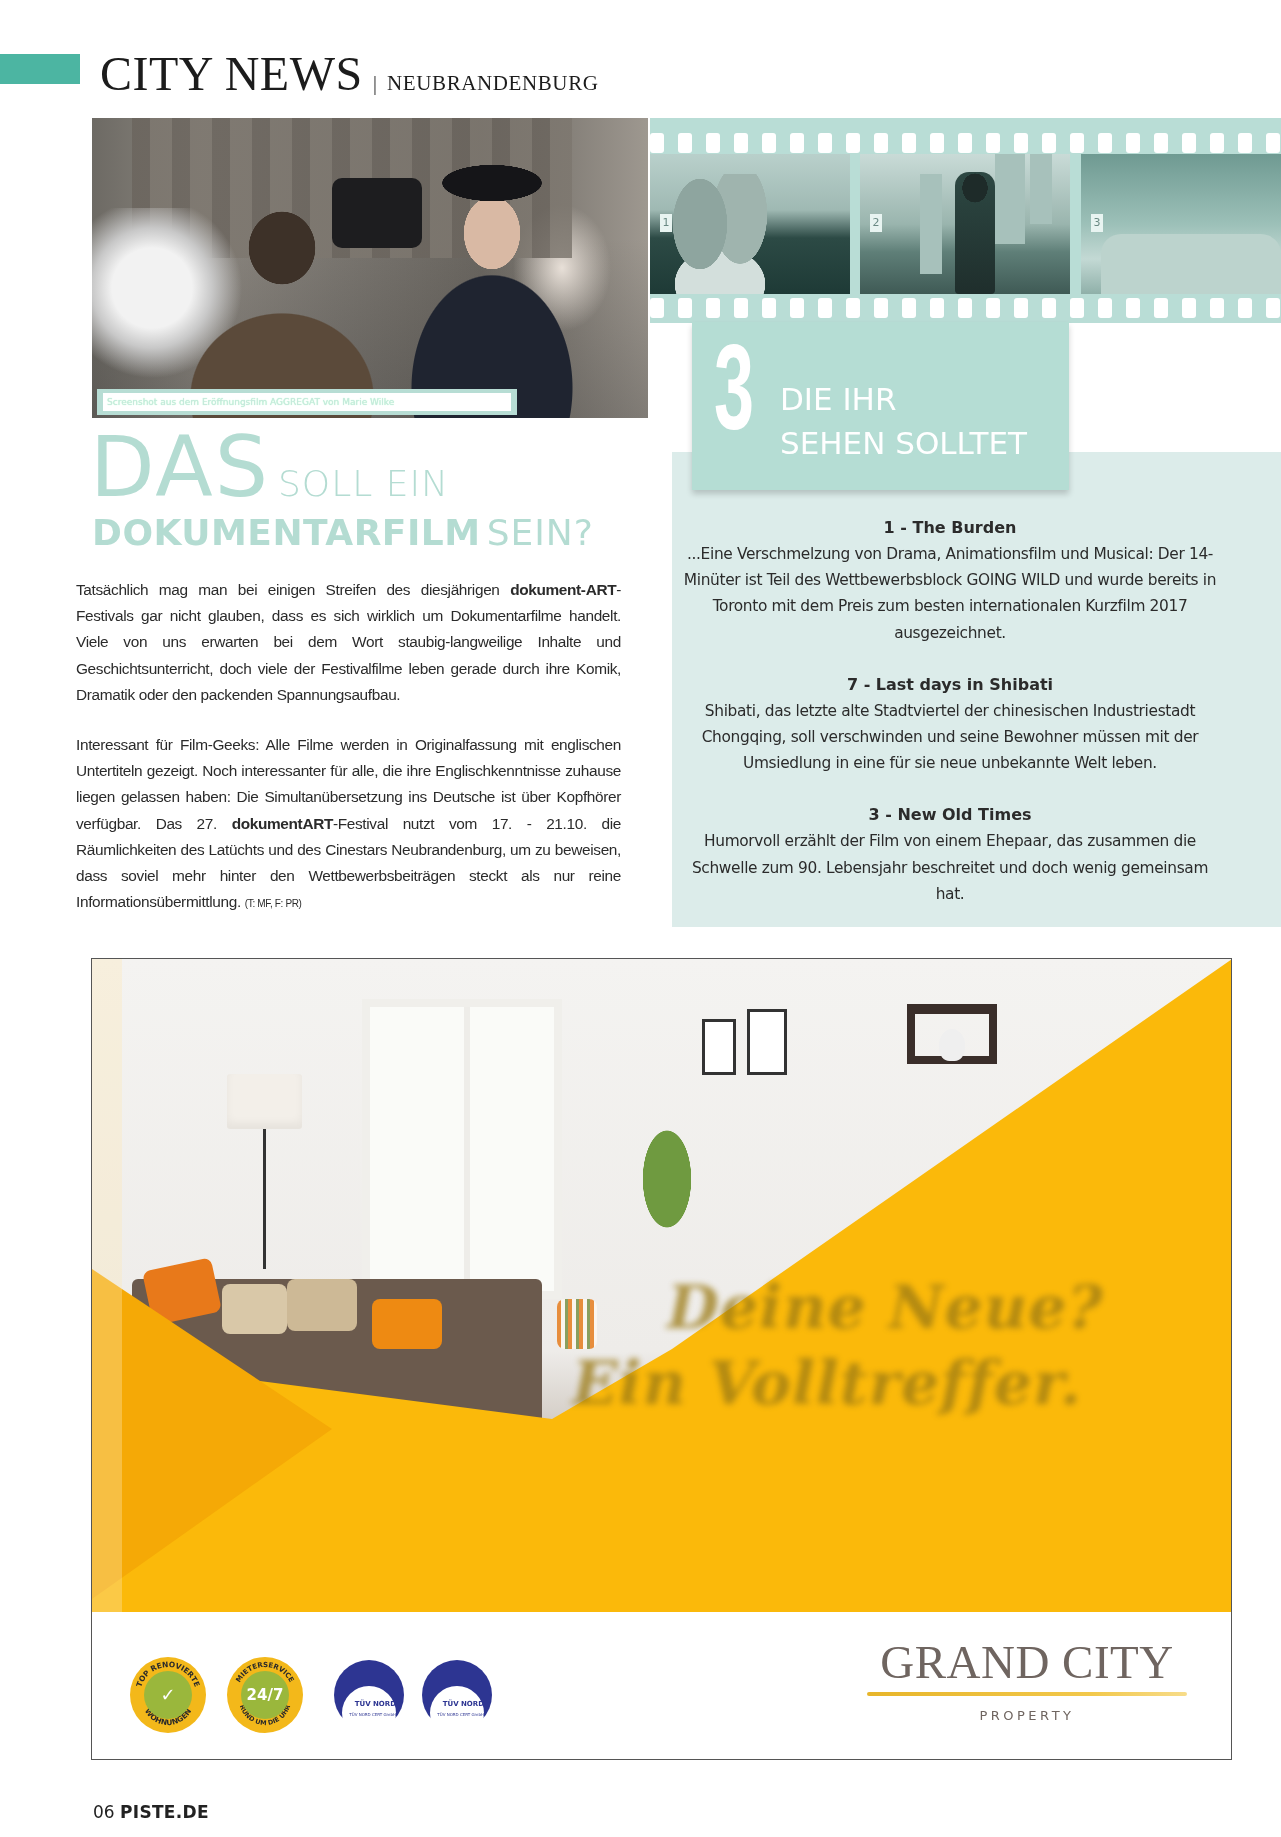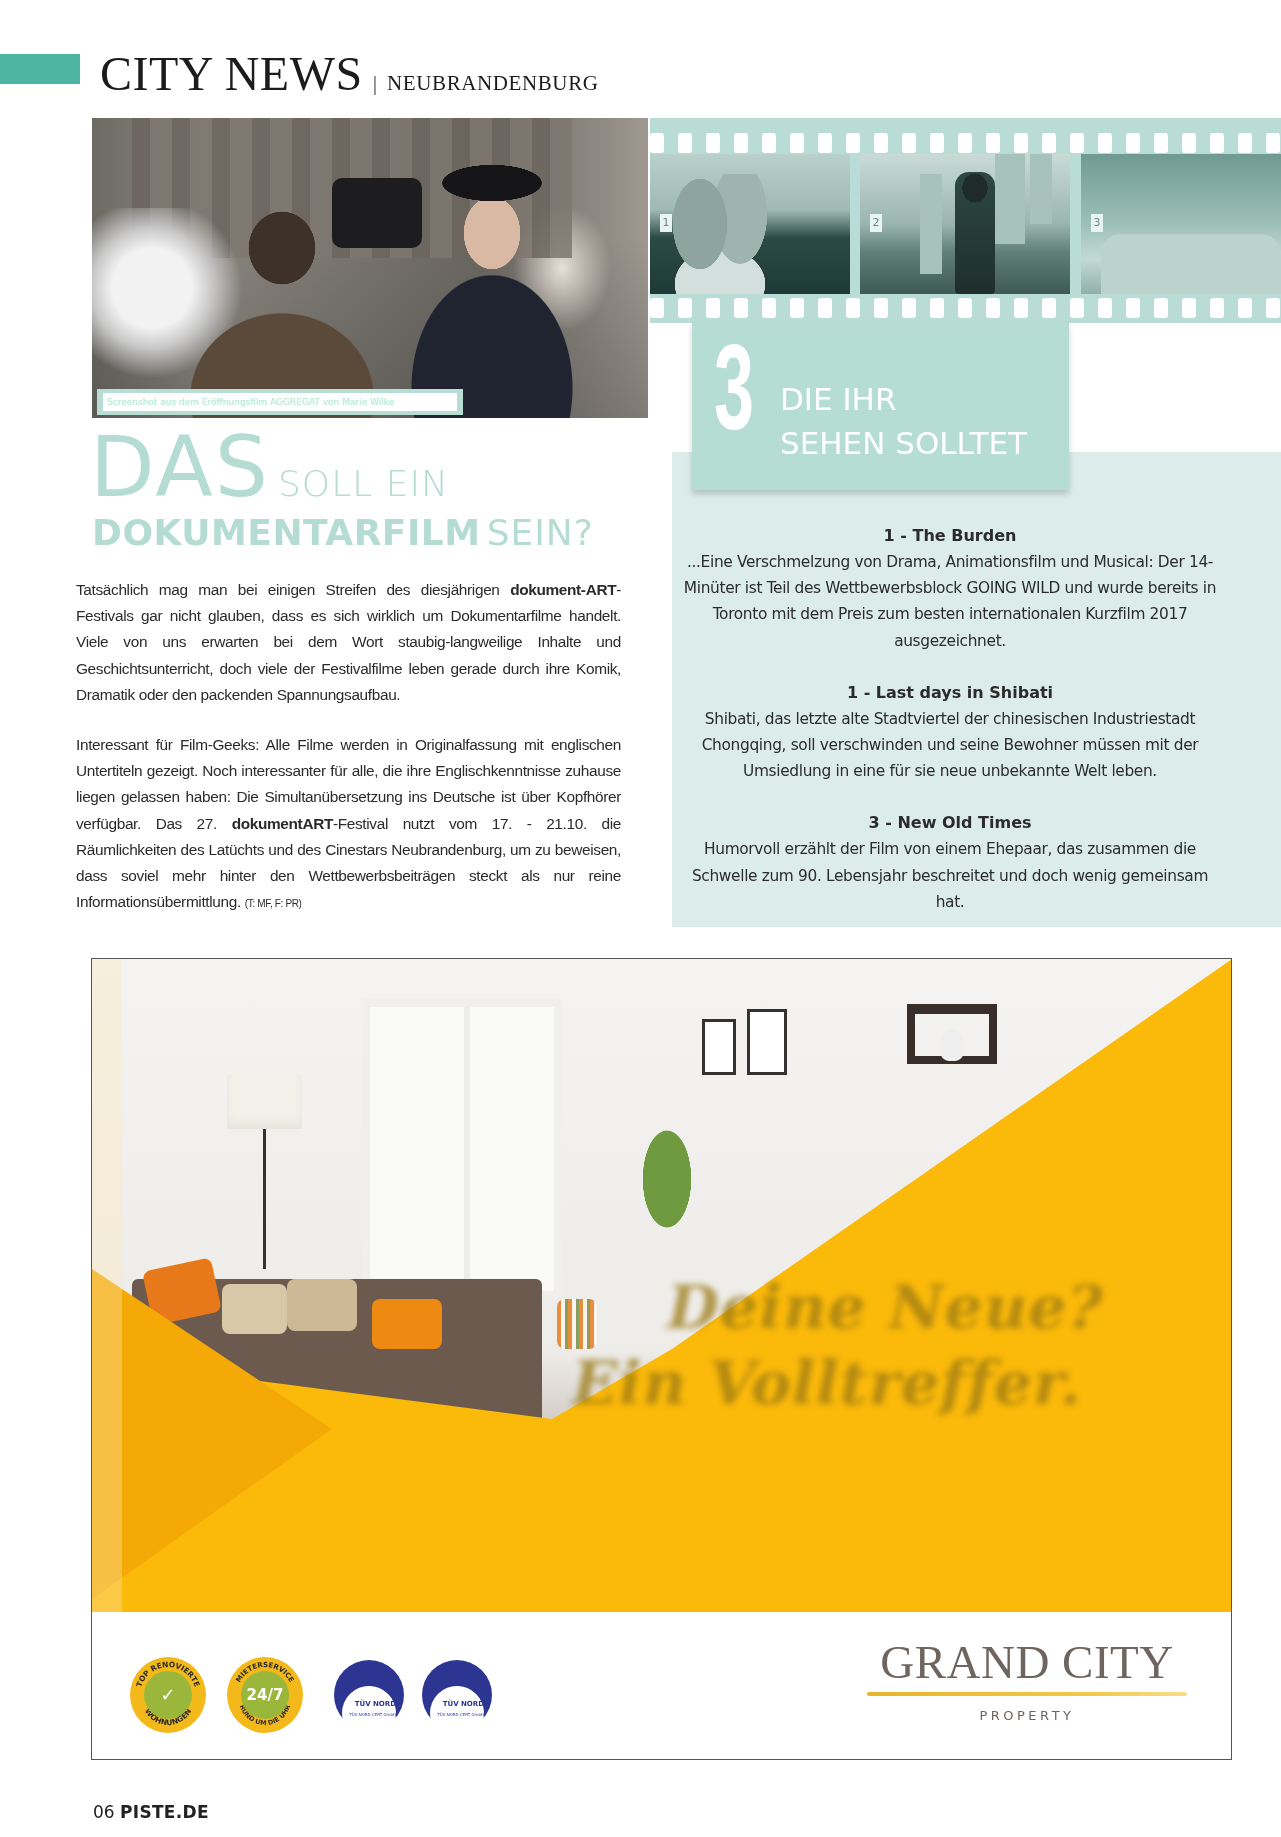--- a/index.html
+++ b/index.html
@@ -21,21 +21,21 @@
         linear-gradient(90deg, #6d6a64 0%, #8c8780 20%, #7a7670 45%, #6a6660 70%, #9e9890 100%);
     }
     .photo1 .bldg { position: absolute; left: 40px; top: 0; width: 440px; height: 140px; background: repeating-linear-gradient(90deg, #6b655e 0 18px, #7d776f 18px 40px); opacity: .85; }
     .photo1 .crowd { position: absolute; left: 0; top: 90px; width: 150px; height: 200px; background: radial-gradient(circle at 60px 80px, #f2f2f2 0 40px, #c8c8c8 60px, rgba(0,0,0,0) 90px); }
     .photo1 .man { position: absolute; left: 70px; top: 90px; width: 240px; height: 220px; background: radial-gradient(ellipse 55px 60px at 120px 40px, #3d3128 0 60%, rgba(0,0,0,0) 61%), radial-gradient(ellipse 130px 120px at 120px 190px, #5b4a3a 0 70%, rgba(0,0,0,0) 71%); }
     .photo1 .cam { position: absolute; left: 240px; top: 60px; width: 90px; height: 70px; background: #1d1d1f; border-radius: 10px; }
     .photo1 .cop { position: absolute; left: 300px; top: 20px; width: 200px; height: 290px; background:
         radial-gradient(ellipse 55px 20px at 100px 45px, #151518 0 90%, rgba(0,0,0,0) 91%),
         radial-gradient(ellipse 35px 45px at 100px 95px, #d9b9a4 0 80%, rgba(0,0,0,0) 81%),
         radial-gradient(ellipse 100px 140px at 100px 250px, #1f2430 0 80%, rgba(0,0,0,0) 81%); }
-    .caption { position: absolute; left: 97px; top: 389px; width: 366px; height: 26px; background: #b7ddd4; padding: 4px 6px; }
+    .caption { position: absolute; left: 97px; top: 389px; width: 420px; height: 26px; background: #b7ddd4; padding: 4px 6px; }
     .caption span { display: block; background: #ffffff; opacity: 1; height: 18px; line-height: 18px; font-size: 9px; color: #c9e6df; padding-left: 4px; white-space: nowrap; overflow: hidden; text-shadow: 0 0 1px #9fb; }
 
     
     .h-das { position: absolute; left: 90px; top: 425px; font-family: "DejaVu Sans", sans-serif; font-weight: 200; color: #b4dcd2; white-space: nowrap; line-height: 1; }
     .h-das .big { font-size: 84px; letter-spacing: 2px; font-weight: normal; -webkit-text-stroke: 0; }
     .h-das .small { font-size: 36px; margin-left: 8px; letter-spacing: 1px; }
     .h-doc { position: absolute; left: 92px; top: 515px; white-space: nowrap; color: #b4dcd2; line-height: 1; }
     .h-doc .b { font-size: 36px; font-weight: bold; letter-spacing: 0.5px; }
     .h-doc .s { font-size: 36px; margin-left: 6px; letter-spacing: 1px; }
 
@@ -64,21 +64,21 @@
 
     
     .tealbg { position: absolute; left: 672px; top: 452px; width: 609px; height: 475px; background: #dcecea; }
     .titlebox { position: absolute; left: 692px; top: 322px; width: 377px; height: 168px; background: #b5ddd4; box-shadow: 0 4px 6px rgba(0,0,0,.18); }
     .titlebox .num { position: absolute; left: 22px; top: 0; font-size: 120px; line-height: 130px; color: #ffffff; font-weight: bold; font-family: "Liberation Sans Narrow", "Liberation Sans", sans-serif; transform: scaleX(0.6); transform-origin: left top; }
     .titlebox .l1 { position: absolute; left: 88px; top: 8px; font-size: 43px; color: #ffffff; letter-spacing: 0px; white-space: nowrap; line-height: 1; font-weight: 200; }
     .titlebox .l2 { position: absolute; left: 88px; top: 62px; font-size: 31px; color: #ffffff; white-space: nowrap; line-height: 1; }
     .titlebox .l3 { position: absolute; left: 88px; top: 106px; font-size: 31px; color: #ffffff; white-space: nowrap; line-height: 1; }
 
     .films { position: absolute; left: 680px; top: 515px; width: 540px; text-align: center; font-size: 15.4px; line-height: 26.2px; color: #2b2b2b; letter-spacing: -0.35px; }
-    .film { margin-bottom: 26px; margin-top: 8px; }
+    .film { margin-bottom: 26px; }
     .film h3 { font-size: 16px; font-weight: bold; line-height: 26px; letter-spacing: 0; }
 
     
     .ad { position: absolute; left: 91px; top: 958px; width: 1141px; height: 802px; border: 1.5px solid #555; overflow: hidden; background: #ffffff; }
     .ad .room { position: absolute; left: 0; top: 0; width: 1140px; height: 653px;
       background:
         linear-gradient(180deg, #f4f3f1 0%, #eeece9 60%, #b9aea3 82%, #8f8379 100%); }
     .ad .window { position: absolute; left: 270px; top: 40px; width: 200px; height: 300px; background: #fafbf8; border: 8px solid #f0efeb; }
     .ad .window:after { content: ""; position: absolute; left: 94px; top: 0; width: 6px; height: 100%; background: #eeede9; }
     .ad .lamp { position: absolute; left: 135px; top: 115px; width: 75px; height: 55px; background: #f3efe9; border-radius: 3px; box-shadow: inset 0 -6px 8px rgba(0,0,0,.05); }
@@ -217,21 +217,21 @@
   <div class="l2">DIE IHR</div>
   <div class="l3">SEHEN SOLLTET</div>
 </div>
 
 <div class="films">
   <div class="film">
     <h3>1 - The Burden</h3>
     <p>...Eine Verschmelzung von Drama, Animationsfilm und Musical: Der 14-Minüter ist Teil des Wettbewerbsblock GOING WILD und wurde bereits in Toronto mit dem Preis zum besten internationalen Kurzfilm 2017 ausgezeichnet.</p>
   </div>
   <div class="film">
-    <h3>1 - Last days in Shibati</h3>
+    <h3>7 - Last days in Shibati</h3>
     <p>Shibati, das letzte alte Stadtviertel der chinesischen Industriestadt Chongqing, soll verschwinden und seine Bewohner müssen mit der Umsiedlung in eine für sie neue unbekannte Welt leben.</p>
   </div>
   <div class="film">
     <h3>3 - New Old Times</h3>
     <p>Humorvoll erzählt der Film von einem Ehepaar, das zusammen die Schwelle zum 90. Lebensjahr beschreitet und doch wenig gemeinsam hat.</p>
   </div>
 </div>
 
 <div class="ad">
   <div class="room"></div>

